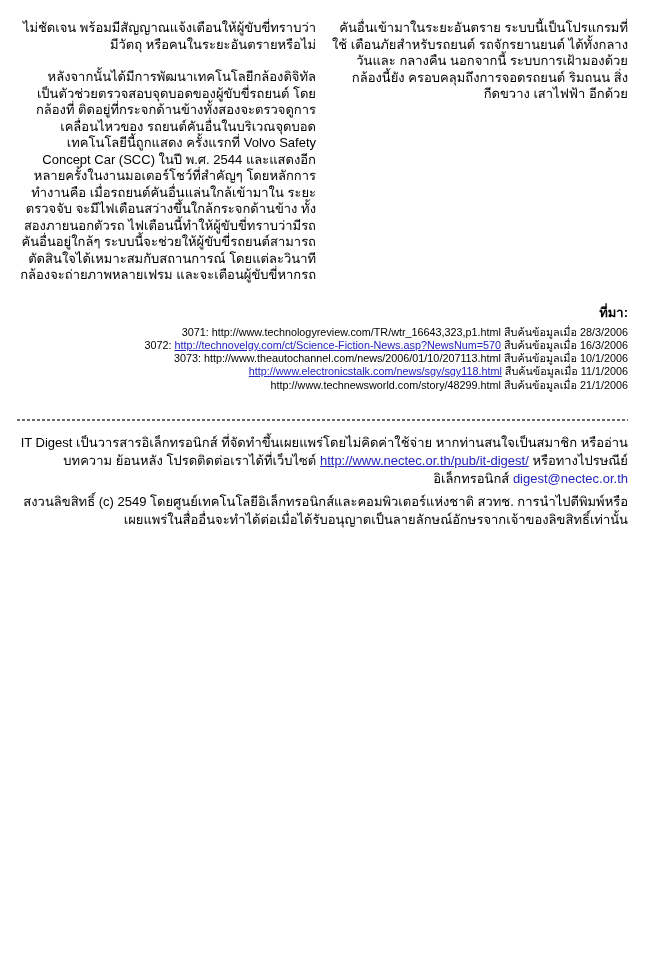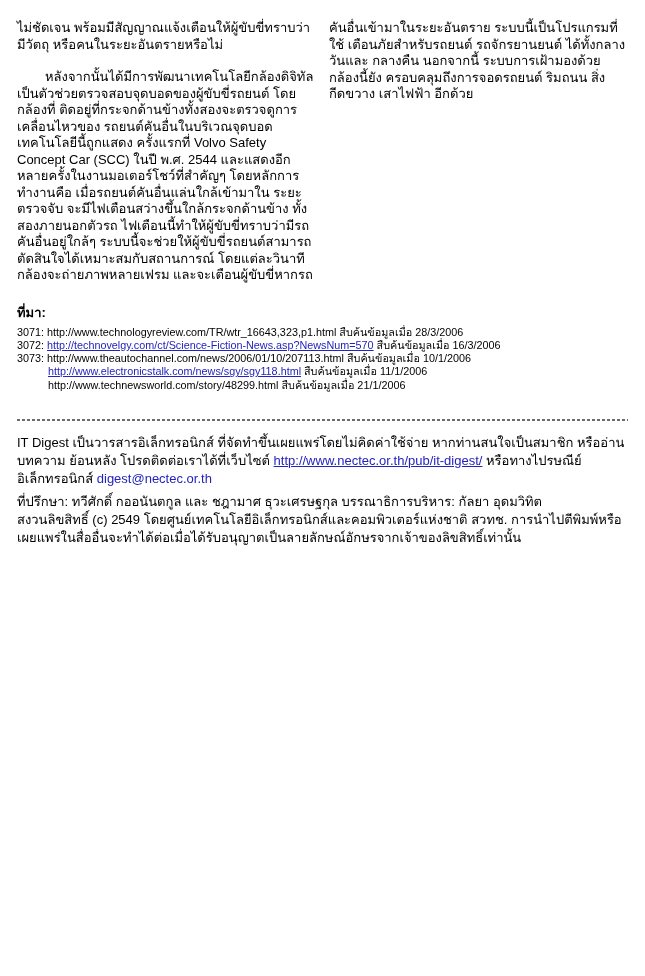--- a/index.html
+++ b/index.html
@@ -7,20 +7,21 @@
   body {
     width: 645px; height: 976px;
     font-family: "Liberation Sans", "DejaVu Sans", sans-serif;
     color: #000000;
   }
   .page {
     position: relative;
     width: 645px; height: 976px;
     background: #ffffff;
     overflow: hidden;
+    text-align: right;
   }
   .content { padding: 20px 17px 0 17px; }
 
   
   .columns { display: flex; gap: 13px; }
   .col { flex: 1; font-size: 13px; line-height: 16.5px; }
   .col p { margin: 0; }
   .col p.indented { margin-top: 16px; text-indent: 28px; }
 
   
@@ -82,21 +83,20 @@
           <div class="source-line cont"><span class="source-url">http://www.technewsworld.com/story/48299.html</span><span class="source-note">  สืบค้นข้อมูลเมื่อ 21/1/2006</span></div>
         </div>
     </div>
 
     <div class="separator"></div>
 
     <div class="masthead">
       <div class="about">
         <span>IT Digest เป็นวารสารอิเล็กทรอนิกส์ ที่จัดทำขึ้นเผยแพร่โดยไม่คิดค่าใช้จ่าย หากท่านสนใจเป็นสมาชิก หรืออ่านบทความ ย้อนหลัง โปรดติดต่อเราได้ที่เว็บไซต์ </span><a class="web-link" href="#">http://www.nectec.or.th/pub/it-digest/</a><span> หรือทางไปรษณีย์อิเล็กทรอนิกส์ </span><span class="email">digest@nectec.or.th</span>
       </div>
-      <div class="credits-line">ที่ปรึกษา: ทวีศักดิ์ กออนันตกูล และ ชฎามาศ ธุวะเศรษฐกุล บรรณาธิการบริหาร: กัลยา อุดมวิทิต</div>
       <div class="copyright">สงวนลิขสิทธิ์ (c) 2549 โดยศูนย์เทคโนโลยีอิเล็กทรอนิกส์และคอมพิวเตอร์แห่งชาติ สวทช. การนำไปตีพิมพ์หรือ เผยแพร่ในสื่ออื่นจะทำได้ต่อเมื่อได้รับอนุญาตเป็นลายลักษณ์อักษรจากเจ้าของลิขสิทธิ์เท่านั้น</div>
     </div>
 
   </div>
 
   <div class="page-footer">
     <span>IT Digest Vol 3 No 7</span>
     <span>3</span>
   </div>
 </div>

